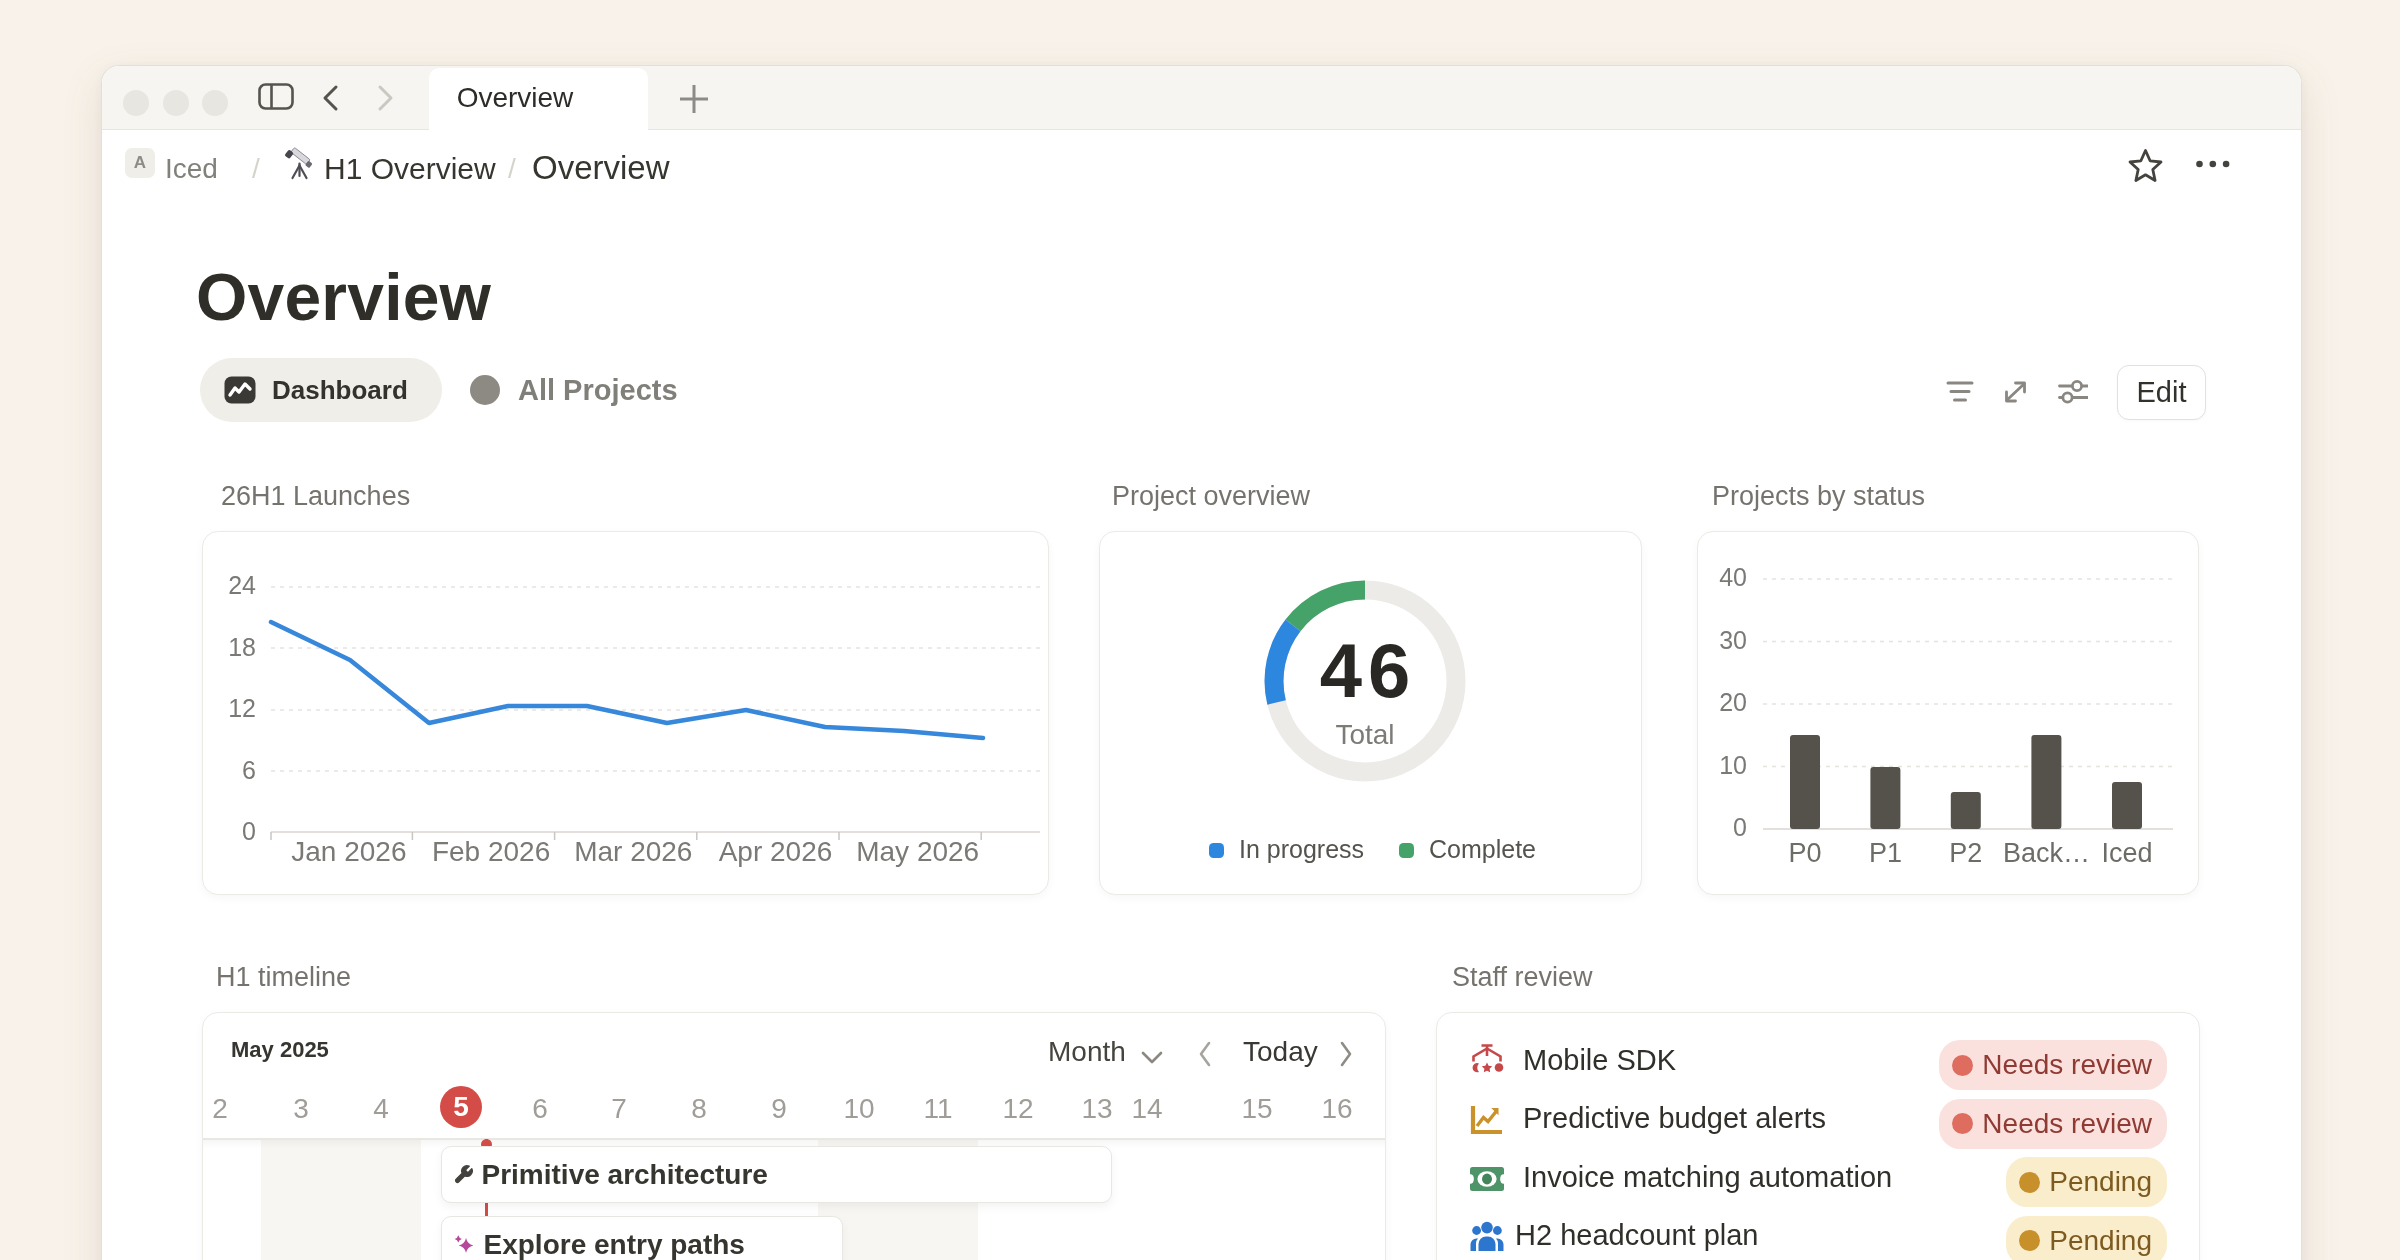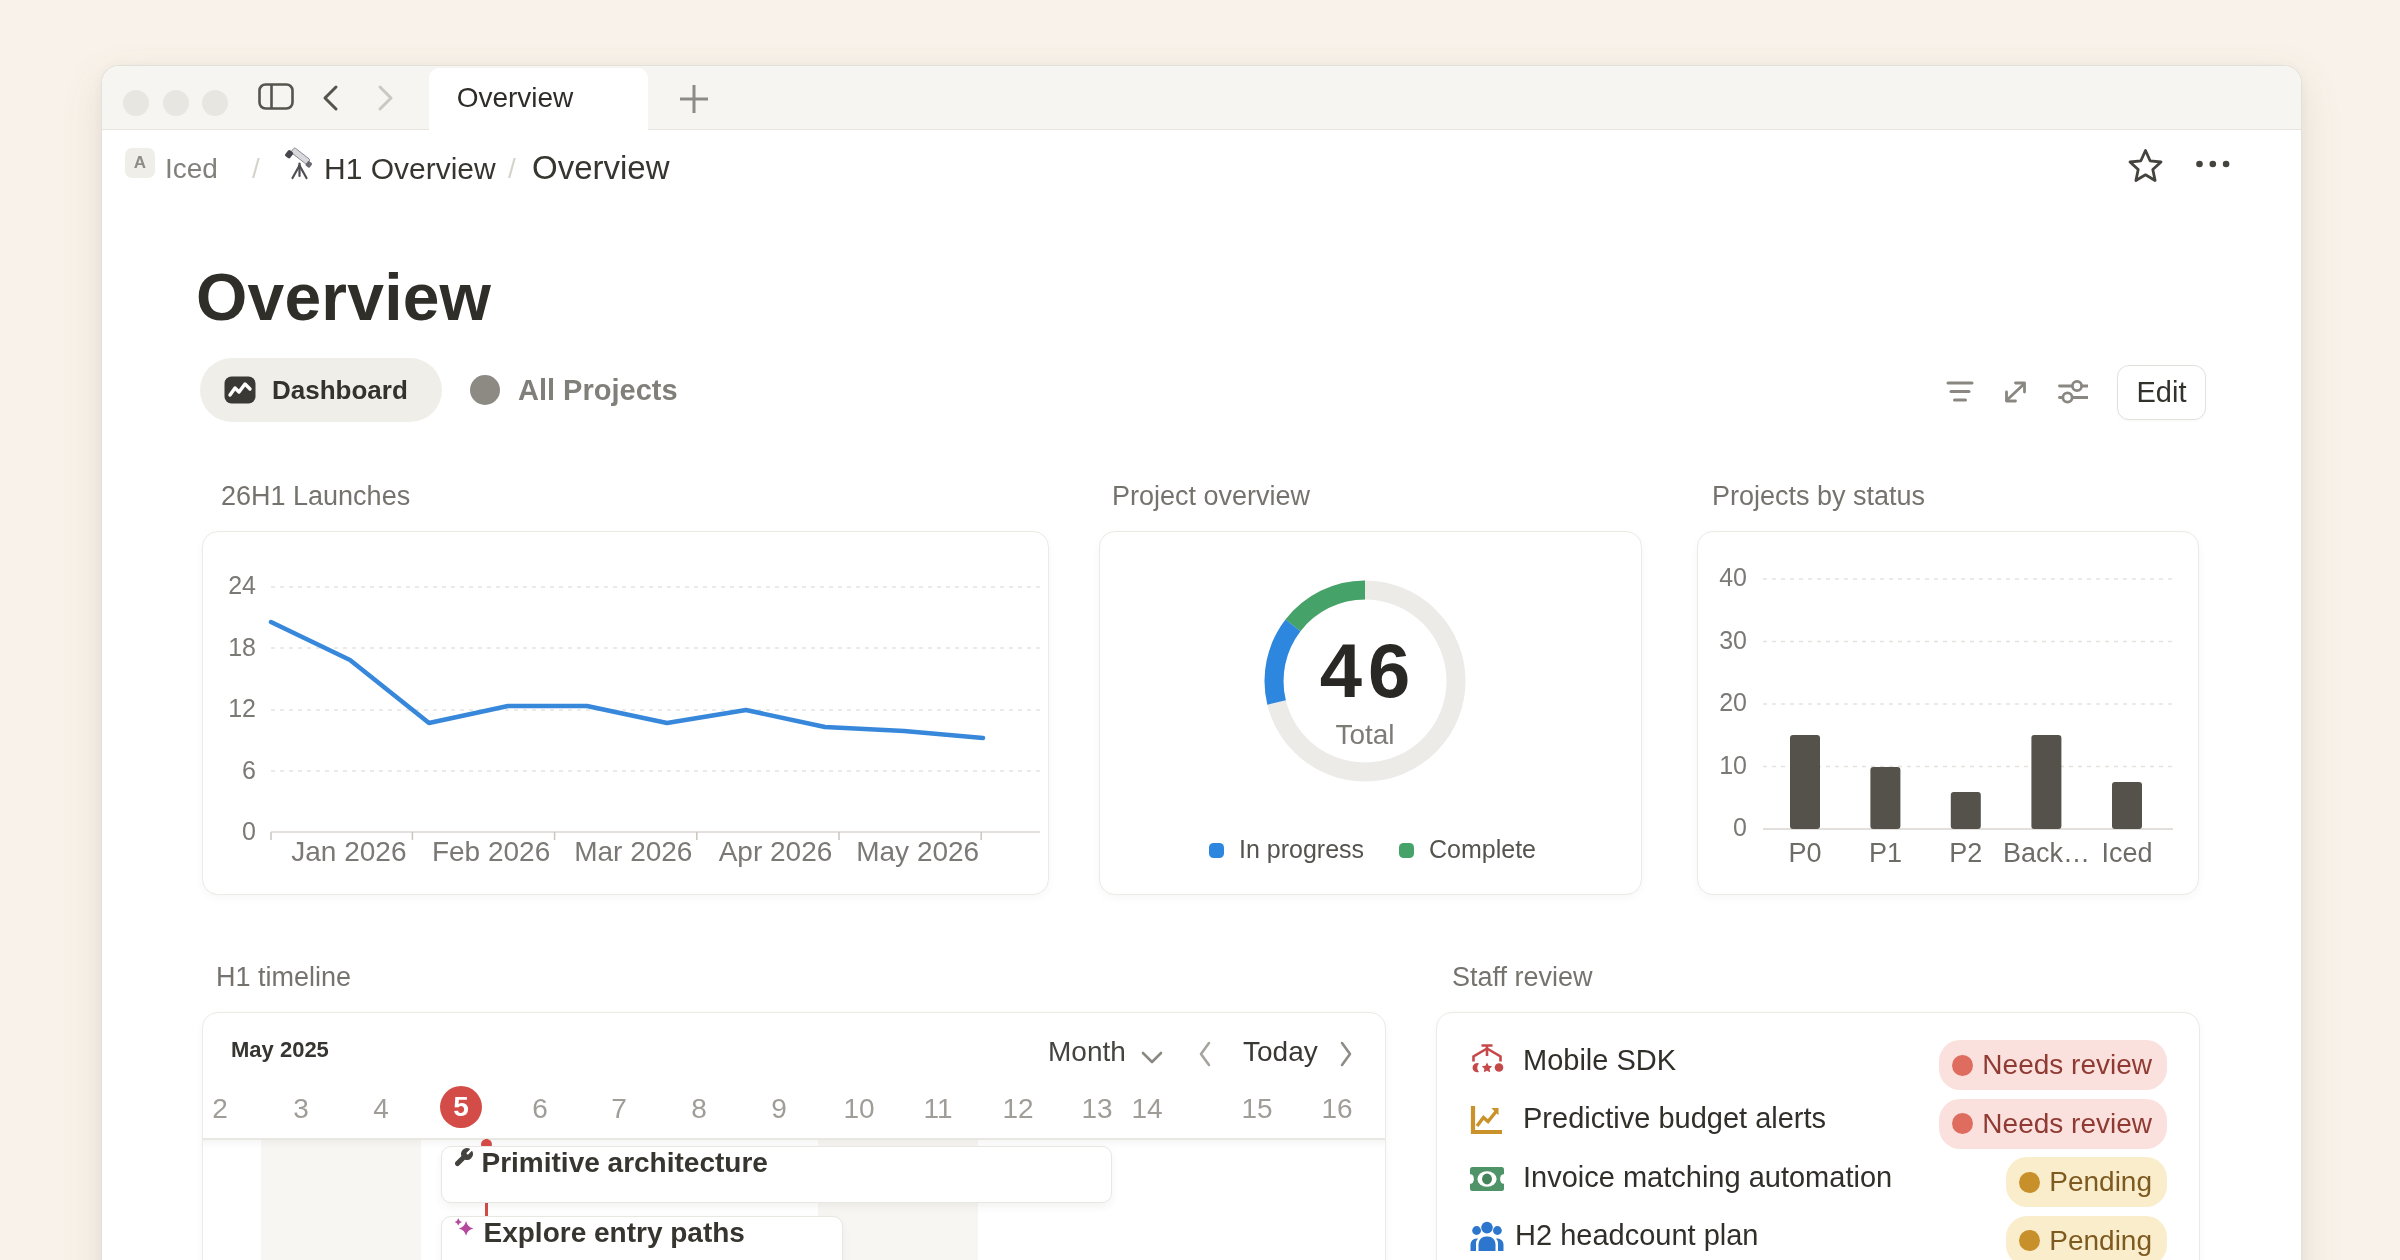--- a/index.html
+++ b/index.html
@@ -21,21 +21,21 @@
   .seclabel { font-size:27px; line-height:30px; color:#76736E; }
   .card { background:#fff; border:1.5px solid #ECEAE5; border-radius:16px; box-shadow:0 3px 10px rgba(0,0,0,0.035); }
   .editbtn { left:2117px; top:365px; width:89px; height:55px; background:#fff; border:1.5px solid #E4E1DC;
     border-radius:12px; text-align:center; line-height:53px; font-size:29px; color:#33312C; font-weight:500;
     box-shadow:0 1px 3px rgba(0,0,0,0.03); }
   .statuspill { height:50px; border-radius:21px; display:flex; align-items:center; top:0; }
   .statuspill .dot { width:21px; height:21px; border-radius:50%; margin-left:13px; }
   .statuspill .ptxt { font-size:28px; margin-left:9px; margin-right:15px; }
   .rowtxt { font-size:29px; line-height:30px; color:#312F2A; }
   .evcard { background:#fff; border:1.5px solid #E9E7E2; border-radius:10px;
-    box-shadow:0 4px 10px rgba(0,0,0,0.05); display:flex; align-items:flex-start; }
+    box-shadow:0 4px 10px rgba(0,0,0,0.05); display:flex; align-items:center; }
   .evtxt { font-size:28px; font-weight:600; color:#37352F; }
 </style>
 </head>
 <body>
 
 <div class="abs window"></div>
 <div class="abs titlebar"></div>
 <div class="abs tab"></div>
 <div class="abs tabtxt">Overview</div>
 

